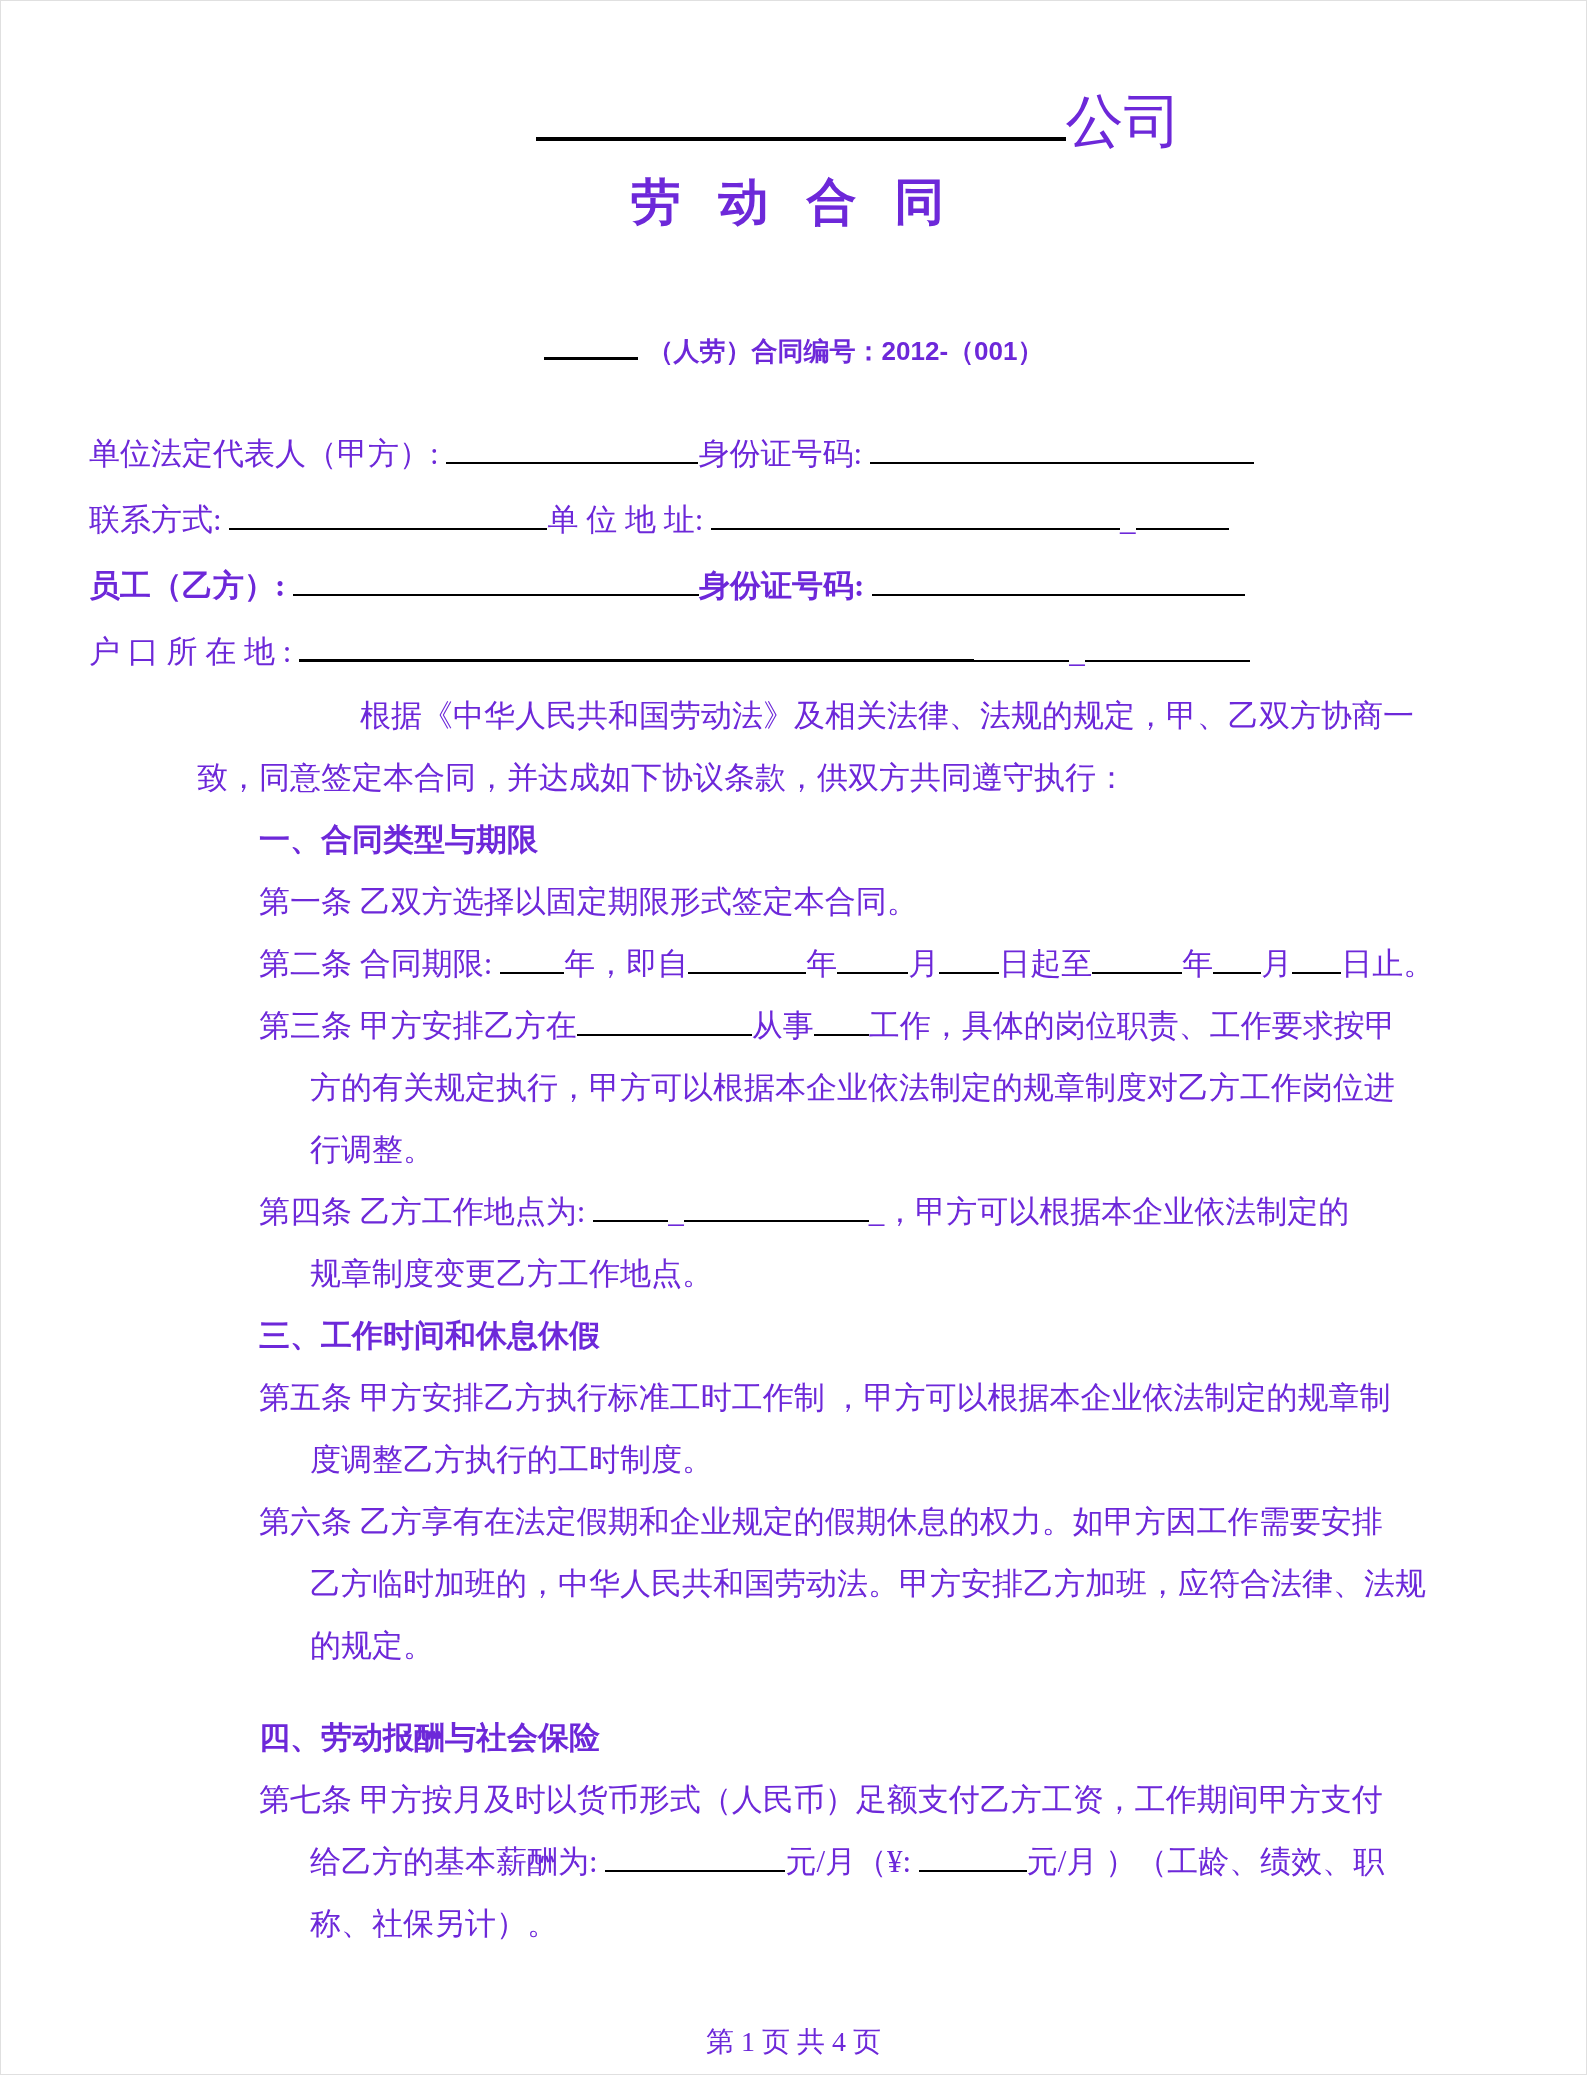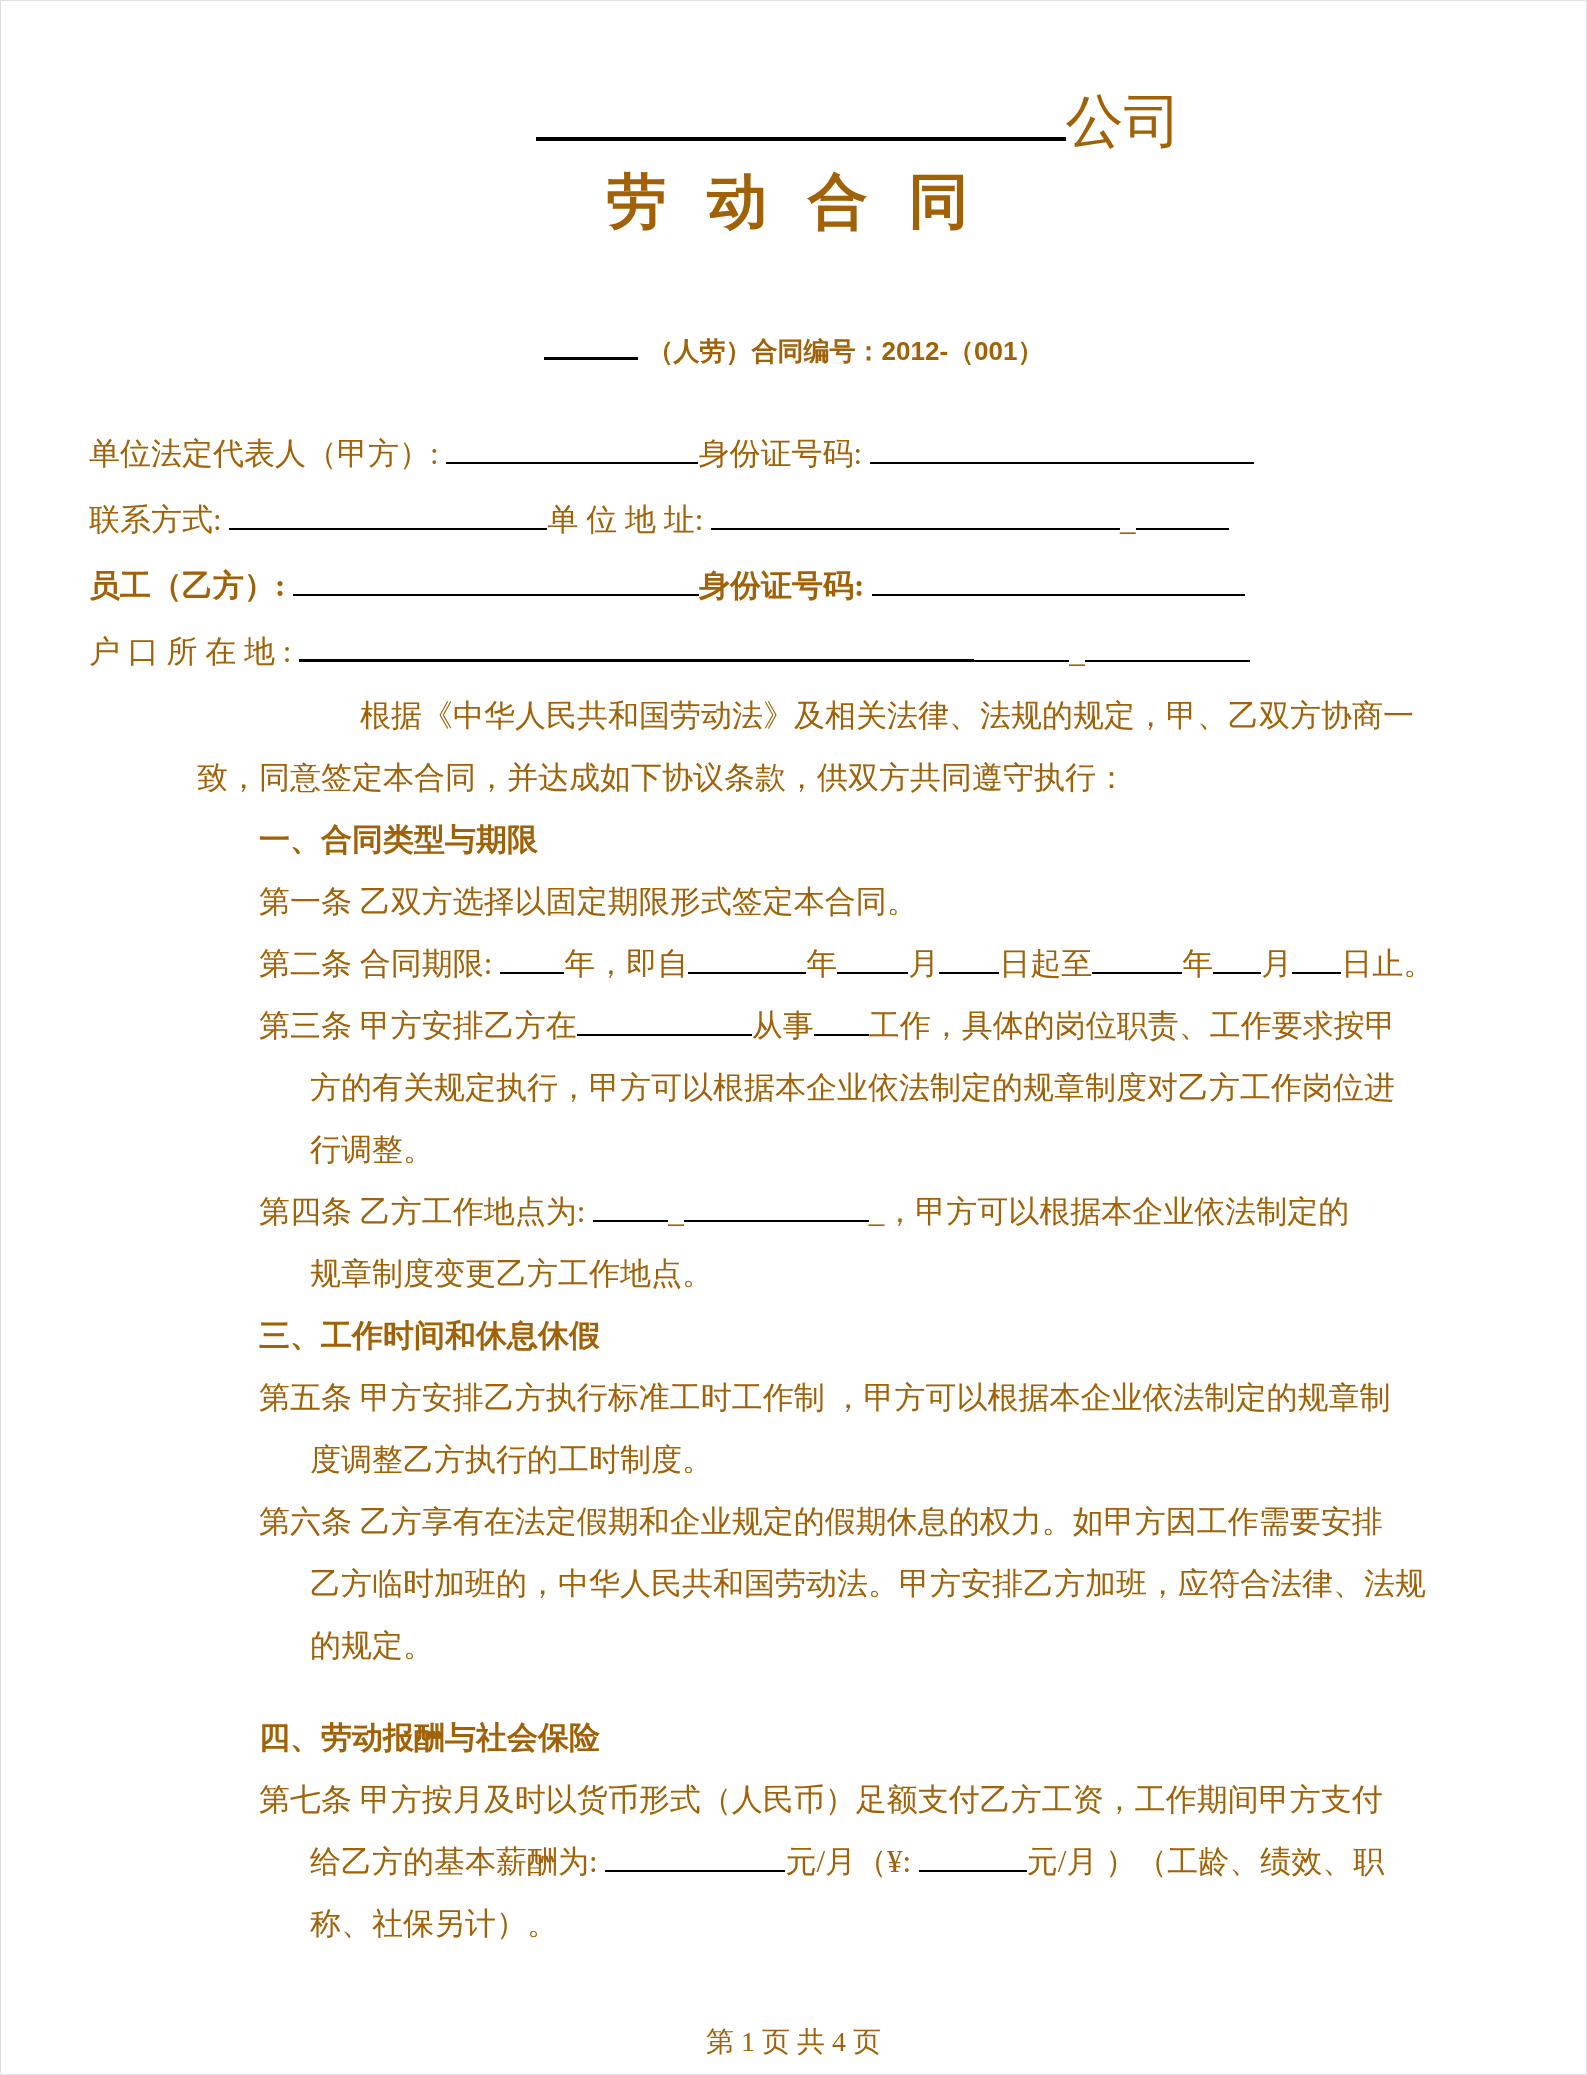--- a/index.html
+++ b/index.html
@@ -1,24 +1,24 @@
 <!DOCTYPE html>
 <html><head>
 <meta charset="utf-8">
 <style>
   html,body{margin:0;padding:0;background:#fff;}
   .page{
     width:1587px;height:2075px;background:#ffffff;box-sizing:border-box;
     border:1px solid #e0e0e0;position:relative;overflow:hidden;
-    font-family:"Liberation Serif",serif;color:#a16207;
+    font-family:"Liberation Serif",serif;color:#6d28d9;
   }
   .header{text-align:center;}
   .company-line{padding-top:82px;font-size:58px;line-height:70px;padding-left:130px;white-space:nowrap;}
   .company-blank{display:inline-block;border-bottom:4px solid #000;height:54px;vertical-align:baseline;}
-  .main-title{margin-top:14px;font-family:"Liberation Sans",sans-serif;font-weight:bold;font-size:60px;line-height:62px;letter-spacing:12px;white-space:nowrap;}
+  .main-title{margin-top:14px;font-family:"Liberation Sans",sans-serif;font-weight:bold;font-size:50px;line-height:62px;letter-spacing:12px;white-space:nowrap;}
   .contract-line{margin-top:98px;font-family:"Liberation Sans",sans-serif;font-weight:bold;font-size:26px;line-height:40px;white-space:nowrap;}
   .contract-blank{display:inline-block;border-bottom:3px solid #000;height:24px;margin-right:10px;}
   .form-rows{margin-top:50px;padding-left:88px;padding-right:140px;}
   .form-row{line-height:66px;font-size:31px;white-space:nowrap;}
   .form-row.bold{font-weight:bold;}
   .blank{display:inline-block;border-bottom:2px solid #000;height:30px;}
   .blank.thick{border-bottom-width:3px;}
   .doc-body{padding-left:188px;padding-right:142px;}
   .bline{line-height:62px;font-size:31px;white-space:nowrap;}
   .heading{font-family:"Liberation Sans",sans-serif;font-weight:bold;margin-left:70px;}

